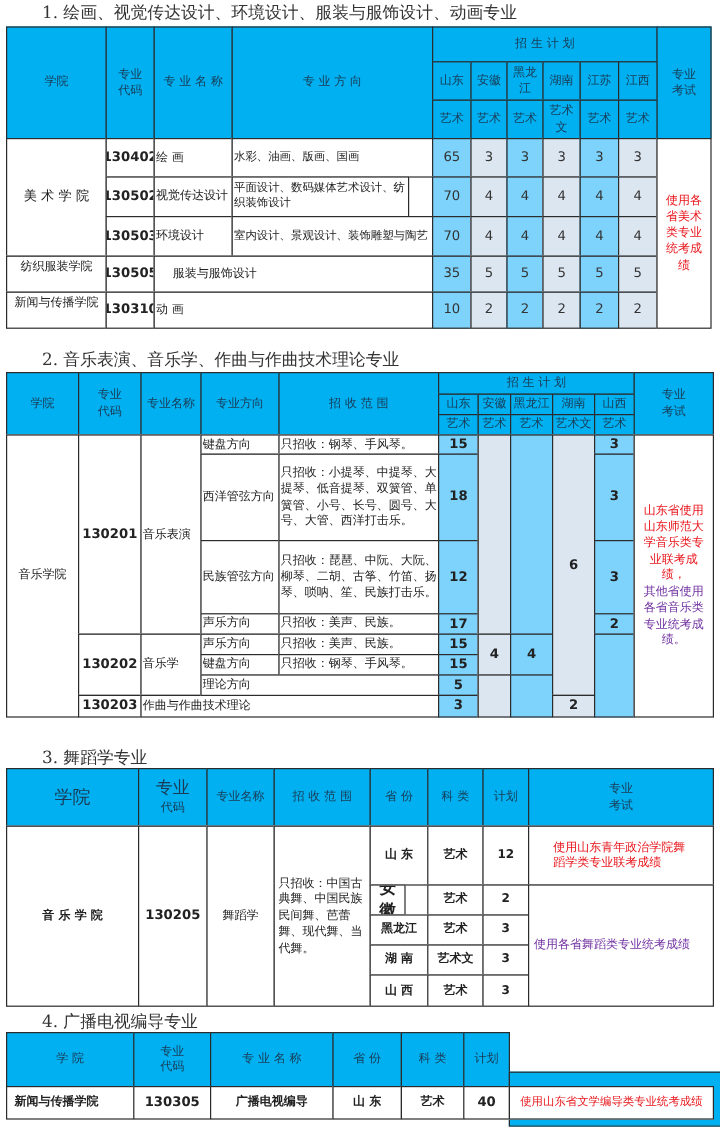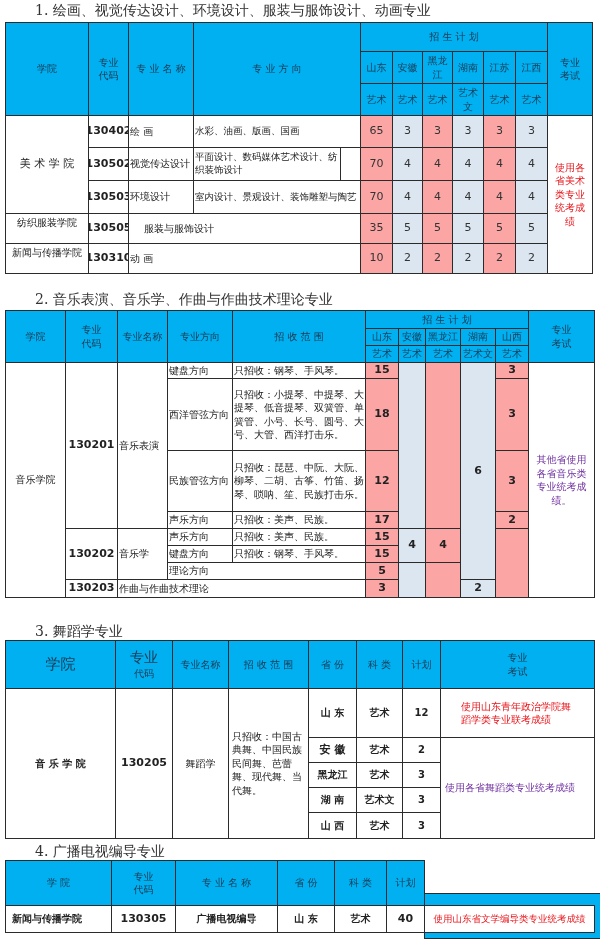--- a/index.html
+++ b/index.html
@@ -4,21 +4,21 @@
 <style>
   html, body { margin:0; padding:0; background:#ffffff; }
   body { width:600px; height:939px; position:relative; overflow:hidden;
          font-family: "DejaVu Sans", "Liberation Sans", sans-serif; }
   .title { position:absolute; font-family:"DejaVu Serif","Liberation Serif",serif;
            font-size:14px; color:#333; white-space:nowrap; }
   .c { position:absolute; box-sizing:border-box; border:1px solid #2b2b2b;
        display:flex; align-items:center; justify-content:center; text-align:center;
        font-size:10px; color:#222; line-height:1.35; overflow:hidden; padding:0 1px; }
   .h { background:#00b0f0; color:#1a3a55; font-size:10px; }
-  .g { background:#fca5a5; }
+  .g { background:#7dd3fc; }
   .b { background:#dce6f1; }
   .w { background:#ffffff; }
   .left { justify-content:flex-start; text-align:left; }
   .bold { font-weight:bold; font-size:11px; }
   .num { font-size:11px; color:#333; }
   .red { color:#e8141a; }
   .purple { color:#7030a0; }
   .small { font-size:9.5px; }
 </style>
 </head>
@@ -181,20 +181,21 @@
 <div class="c b bold" style="left:460px;top:362px;width:36px;height:218px;">6</div>
 <div class="c b bold" style="left:460px;top:579px;width:36px;height:19px;">2</div>
 
 <div class="c g bold" style="left:495px;top:362px;width:34px;height:17px;">3</div>
 <div class="c g bold" style="left:495px;top:378px;width:34px;height:73px;">3</div>
 <div class="c g bold" style="left:495px;top:450px;width:34px;height:62px;">3</div>
 <div class="c g bold" style="left:495px;top:511px;width:34px;height:18px;">2</div>
 <div class="c g" style="left:495px;top:528px;width:34px;height:70px;"></div>
 
 <div class="c w" style="left:528px;top:362px;width:67px;height:236px;flex-direction:column;padding:0 6px;">
+  <span class="red">山东省使用山东师范大学音乐类专业联考成绩，</span>
   <span class="purple">其他省使用各省音乐类专业统考成绩。</span>
 </div>
 
 <div class="title" style="left:35px;top:623px;">3. 舞蹈学专业</div>
 
 <div class="c h" style="left:5px;top:640px;width:111px;height:49px;font-size:15px;">学院</div>
 <div class="c h" style="left:115px;top:640px;width:58px;height:49px;flex-direction:column;">
   <span style="font-size:14px;">专业</span>
   <span>代码</span>
 </div>
@@ -208,21 +209,21 @@
 
 <div class="c w bold" style="left:5px;top:688px;width:111px;height:151px;font-size:10px;">音 乐 学 院</div>
 <div class="c w bold" style="left:115px;top:688px;width:58px;height:151px;">130205</div>
 <div class="c w" style="left:172px;top:688px;width:57px;height:151px;">舞蹈学</div>
 <div class="c w left" style="left:228px;top:688px;width:81px;height:151px;padding:0 3px;">只招收：中国古典舞、中国民族民间舞、芭蕾舞、现代舞、当代舞。</div>
 
 <div id="s3rows">
     <div class="c w bold" style="left: 308px; top: 688px; width: 49px; height: 50px; font-size: 10px;">山 东</div>
     <div class="c w bold" style="left: 356px; top: 688px; width: 47px; height: 50px; font-size: 10px;">艺术</div>
     <div class="c w bold" style="left: 402px; top: 688px; width: 39px; height: 50px; font-size: 10px;">12</div>
-    <div class="c w bold" style="left: 308px; top: 737px; width: 49px; height: 26px; font-size: 11px;">安 徽</div>
+    <div class="c w bold" style="left: 308px; top: 737px; width: 30px; height: 26px; font-size: 14px;">安 徽</div>
     <div class="c w bold" style="left: 356px; top: 737px; width: 47px; height: 26px; font-size: 10px;">艺术</div>
     <div class="c w bold" style="left: 402px; top: 737px; width: 39px; height: 26px; font-size: 10px;">2</div>
     <div class="c w bold" style="left: 308px; top: 762px; width: 49px; height: 26px; font-size: 10px;">黑龙江</div>
     <div class="c w bold" style="left: 356px; top: 762px; width: 47px; height: 26px; font-size: 10px;">艺术</div>
     <div class="c w bold" style="left: 402px; top: 762px; width: 39px; height: 26px; font-size: 10px;">3</div>
     <div class="c w bold" style="left: 308px; top: 787px; width: 49px; height: 26px; font-size: 10px;">湖 南</div>
     <div class="c w bold" style="left: 356px; top: 787px; width: 47px; height: 26px; font-size: 10px;">艺术文</div>
     <div class="c w bold" style="left: 402px; top: 787px; width: 39px; height: 26px; font-size: 10px;">3</div>
     <div class="c w bold" style="left: 308px; top: 812px; width: 49px; height: 27px; font-size: 10px;">山 西</div>
     <div class="c w bold" style="left: 356px; top: 812px; width: 47px; height: 27px; font-size: 10px;">艺术</div>

